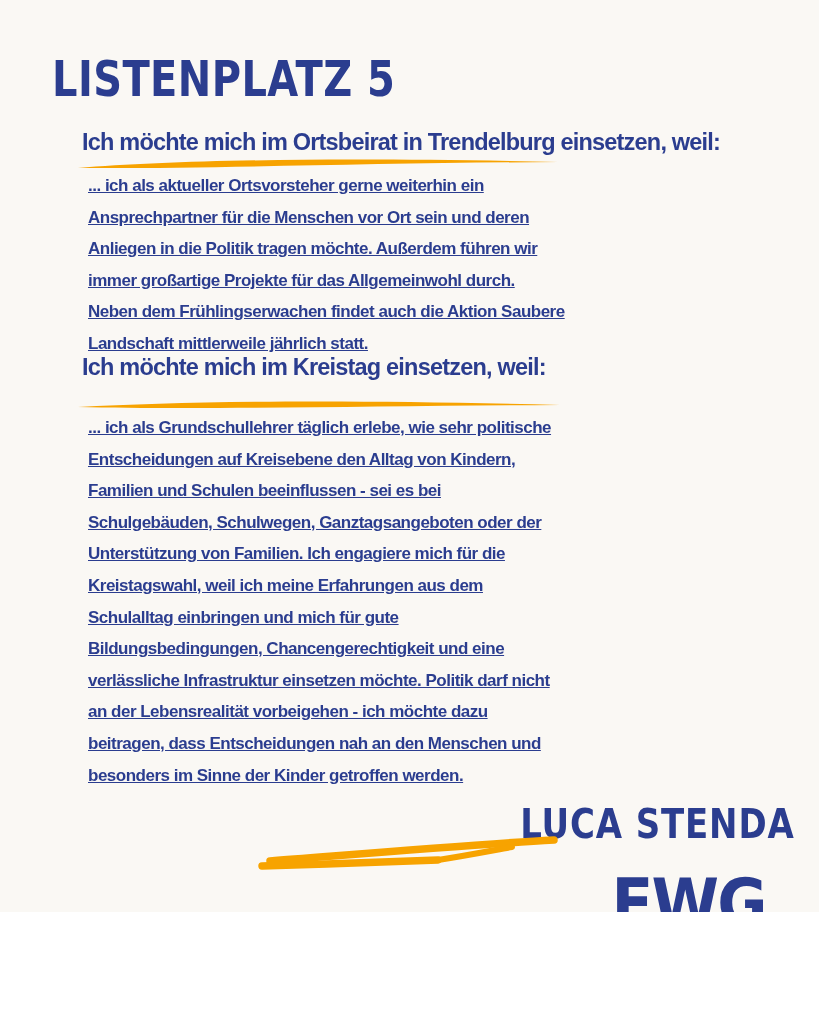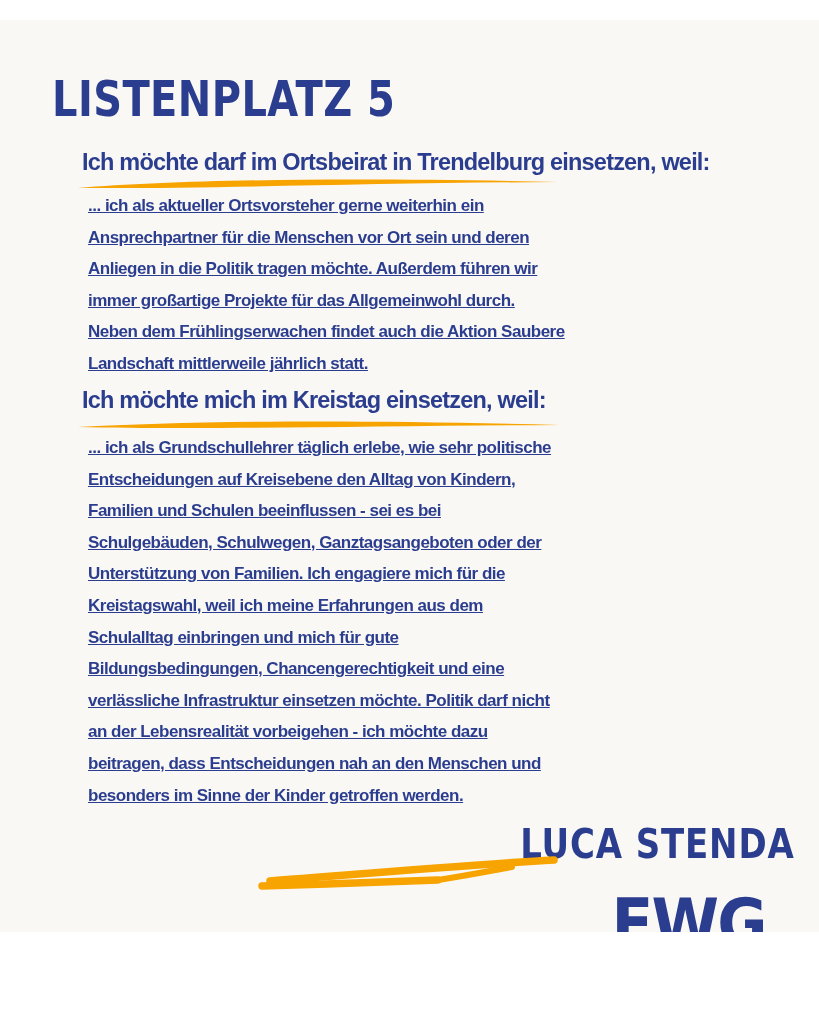--- a/index.html
+++ b/index.html
@@ -2,42 +2,41 @@
 <html style="--background: #faf8f4; --navy: #2b3d8f; --orange: #f7a300;"><head>
 <meta charset="utf-8">
 <style>
   html,body{margin:0;padding:0;}
   .page{
     position:relative;
     width:819px;height:912px;
     background:var(--background,#faf8f4);
     font-family:"Liberation Sans",sans-serif;
     overflow:hidden;
-    margin-top:20px;
   }
   
   .display{
     font-family:"DejaVu Sans",sans-serif;
     font-weight:bold;
     color:var(--navy,#2b3d8f);
   }
   .page-title{
     position:absolute;left:52px;top:54px;
     font-size:50px;line-height:1;letter-spacing:.5px;
     transform:scaleX(.8);transform-origin:left top;
     white-space:nowrap;
   }
   .section-heading{
     position:absolute;left:82px;
     font-size:23.5px;font-weight:bold;letter-spacing:-.8px;
     color:var(--navy,#2b3d8f);
     white-space:nowrap;line-height:28px;
   }
   .heading-1{top:128px;}
-  .heading-2{top:366px;}
+  .heading-2{top:353px;}
   .swoosh{position:absolute;display:block;}
   .swoosh-1{left:76px;top:156px;}
   .swoosh-2{left:76px;top:398px;}
   .body-text{
     position:absolute;left:88px;width:710px;
     font-size:17px;font-weight:bold;letter-spacing:-.5px;
     line-height:31.6px;color:var(--navy,#2b3d8f);
     white-space:pre-line;
     text-decoration:underline;
   }
@@ -86,21 +85,21 @@
   svg .stroke{stroke:var(--orange,#f7a300);fill:none;stroke-linecap:round;}
   svg .fill{fill:var(--orange,#f7a300);stroke:none;}
 </style>
 </head>
 <body>
 
 <div class="page">
 
   <div class="page-title display">LISTENPLATZ 5</div>
 
-  <div class="section-heading heading-1">Ich möchte darf im Ortsbeirat in Trendelburg einsetzen, weil:</div>
+  <div class="section-heading heading-1">Ich möchte mich im Ortsbeirat in Trendelburg einsetzen, weil:</div>
 
   <svg class="swoosh swoosh-1" width="486" height="16" viewBox="0 0 486 16" aria-hidden="true">
     <path class="fill" d="M2 12 C 100 4 260 1 482 6 C 300 7 120 13 2 12 Z"></path>
   </svg>
 
   <div class="body-text body-1">... ich als aktueller Ortsvorsteher gerne weiterhin ein
 Ansprechpartner für die Menschen vor Ort sein und deren
 Anliegen in die Politik tragen möchte. Außerdem führen wir
 immer großartige Projekte für das Allgemeinwohl durch.
 Neben dem Frühlingserwachen findet auch die Aktion Saubere

